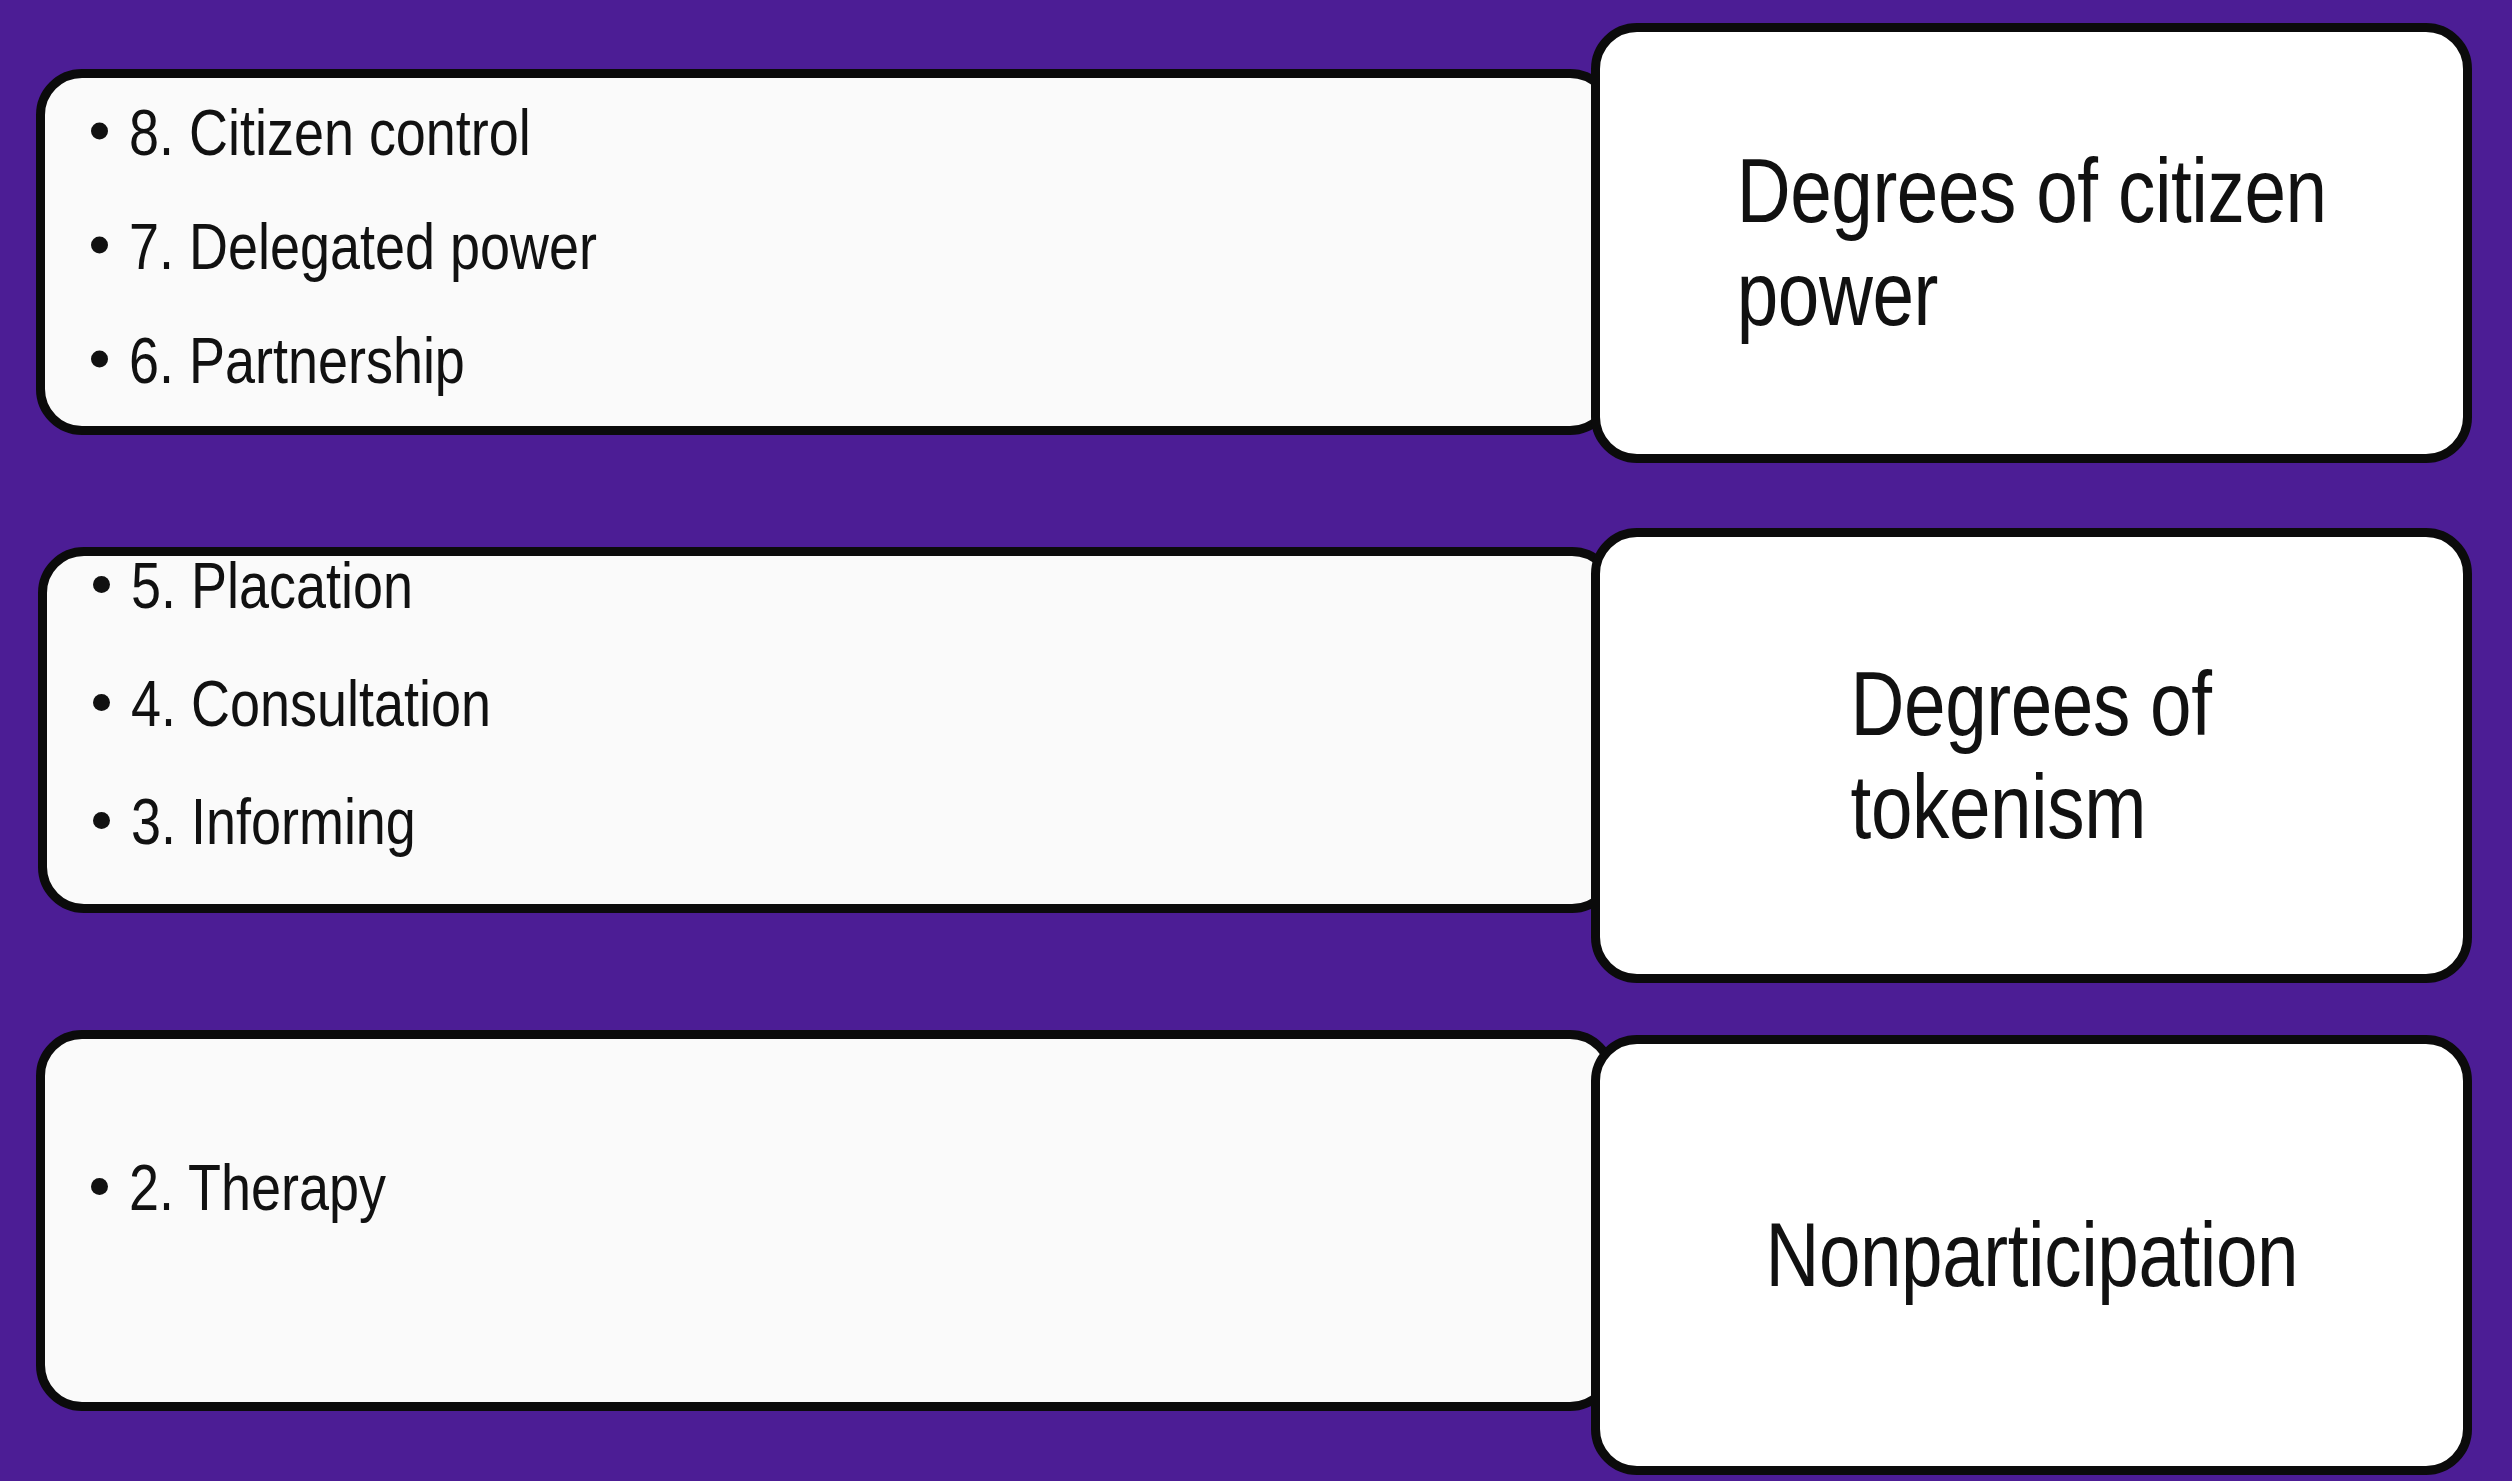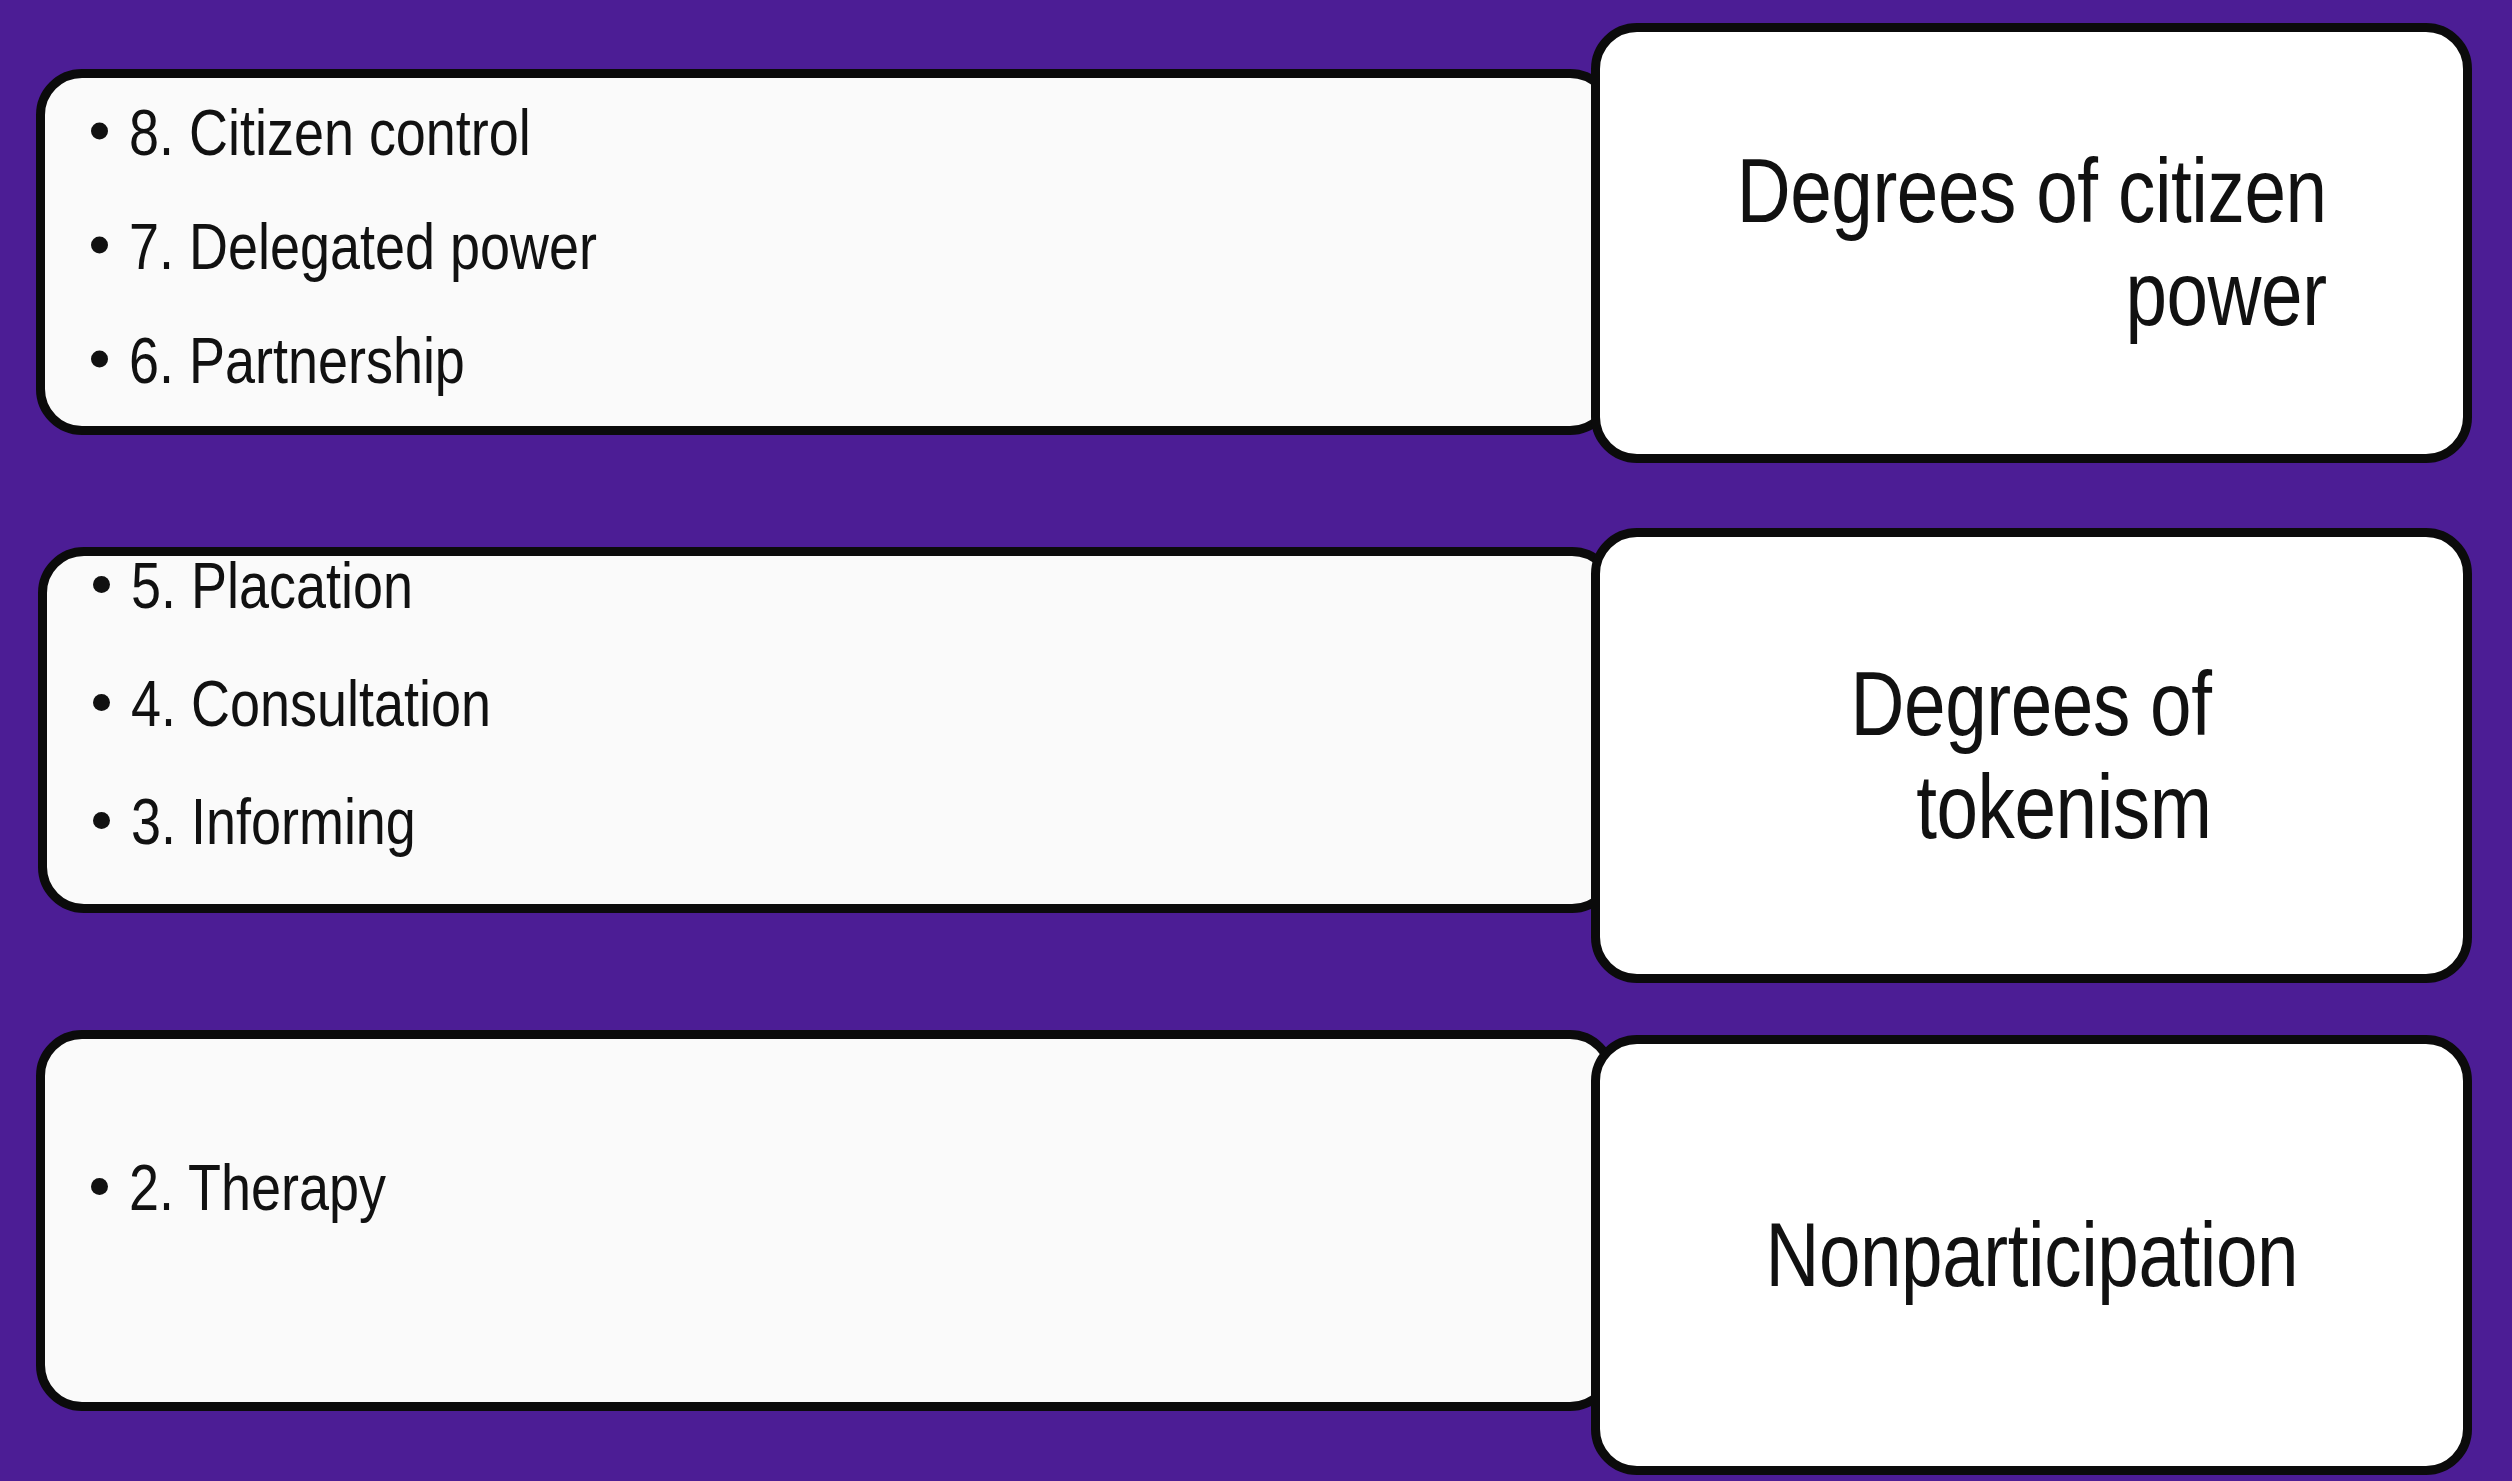--- a/index.html
+++ b/index.html
@@ -34,21 +34,21 @@
     z-index: 1;
   }
 
   
   .label-box {
     background: #ffffff;
     z-index: 2;
     display: flex;
     align-items: center;
     justify-content: center;
-    text-align: right;
+    text-align: left;
   }
 
   .label-text {
     font-size: 91px;
     line-height: 1.13;
     color: #111111;
     font-weight: 400;
     letter-spacing: -0.5px;
     transform: scaleX(0.82);
     transform-origin: center center;

